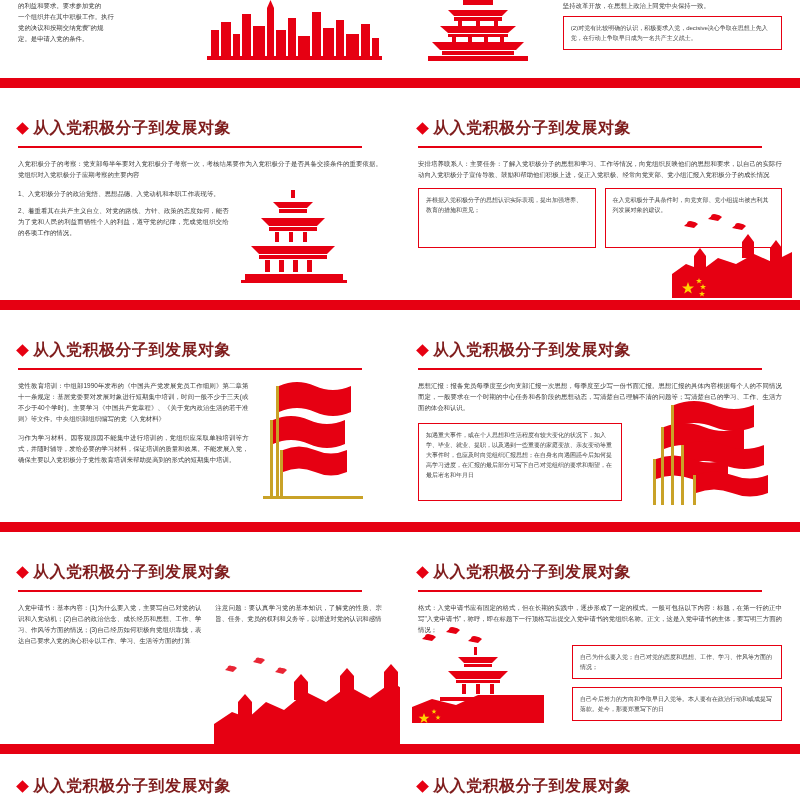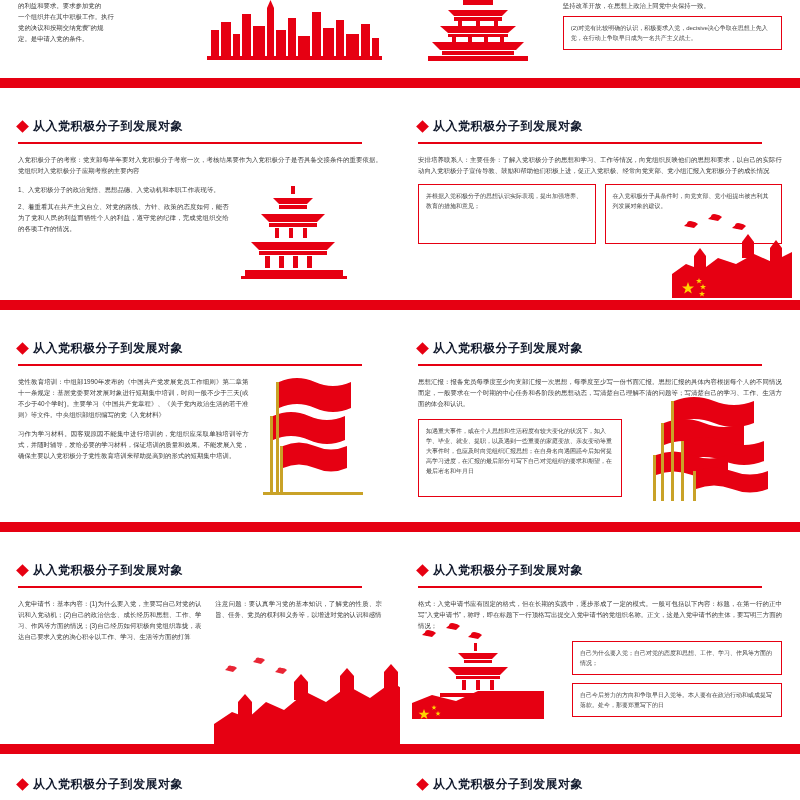--- a/index.html
+++ b/index.html
@@ -9,21 +9,21 @@
   
   .row{display:flex;width:800px;}
   .slide{position:relative;width:400px;background:#fff;overflow:hidden;box-sizing:border-box;}
 
   
   .rail{height:10px;background:#e60012;width:100%;}
 
   
   .s-title{display:flex;align-items:center;gap:6px;padding:14px 18px 0 18px;}
   .diamond{width:9px;height:9px;background:#e60012;transform:rotate(45deg);display:inline-block;flex:0 0 auto;}
-  .s-title span.t{color:#0f172a;font-size:12px;font-weight:bold;letter-spacing:.5px;}
+  .s-title span.t{color:#7f1d1d;font-size:16px;font-weight:bold;letter-spacing:.5px;}
   .t-underline{height:2px;background:#e60012;margin:7px 18px 0 18px;width:86%;}
 
   .body{padding:10px 18px 0 18px;}
   .para{font-size:6.4px;line-height:11px;color:#3a3a3a;text-align:justify;}
   .cols{display:flex;gap:10px;}
   .col{flex:1;}
 
   .boxrow{display:flex;gap:9px;padding:0 18px;margin-top:8px;}
   .rbox{border:1px solid #e60012;padding:6px 7px;font-size:6px;line-height:10px;color:#444;flex:1;box-sizing:border-box;}
 

